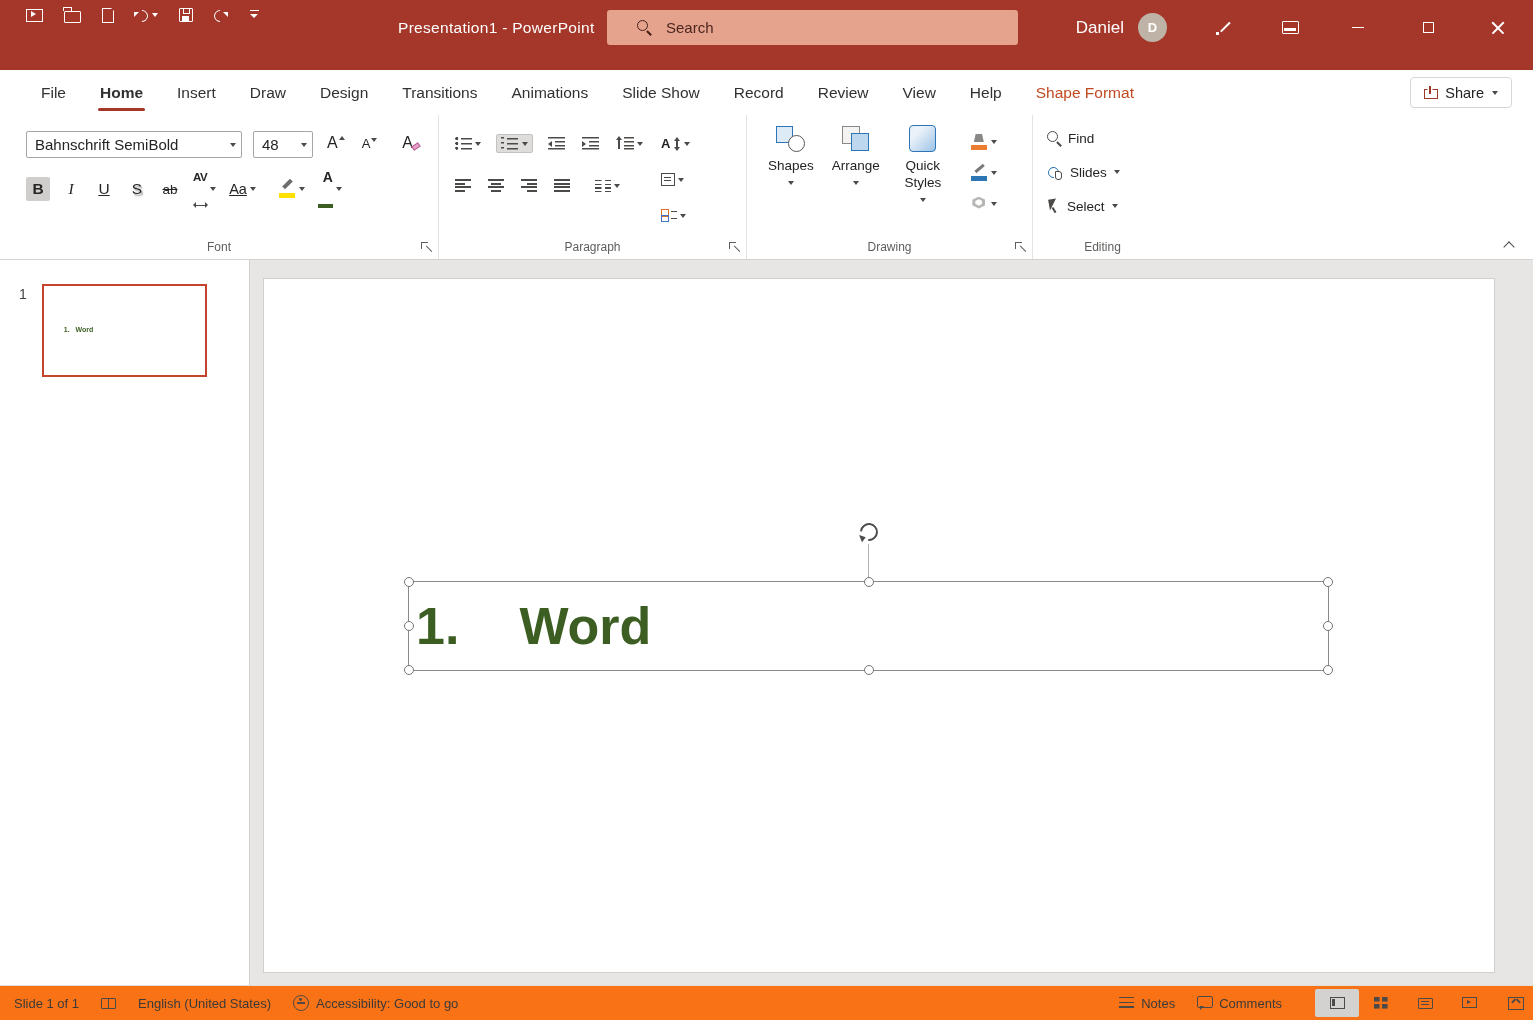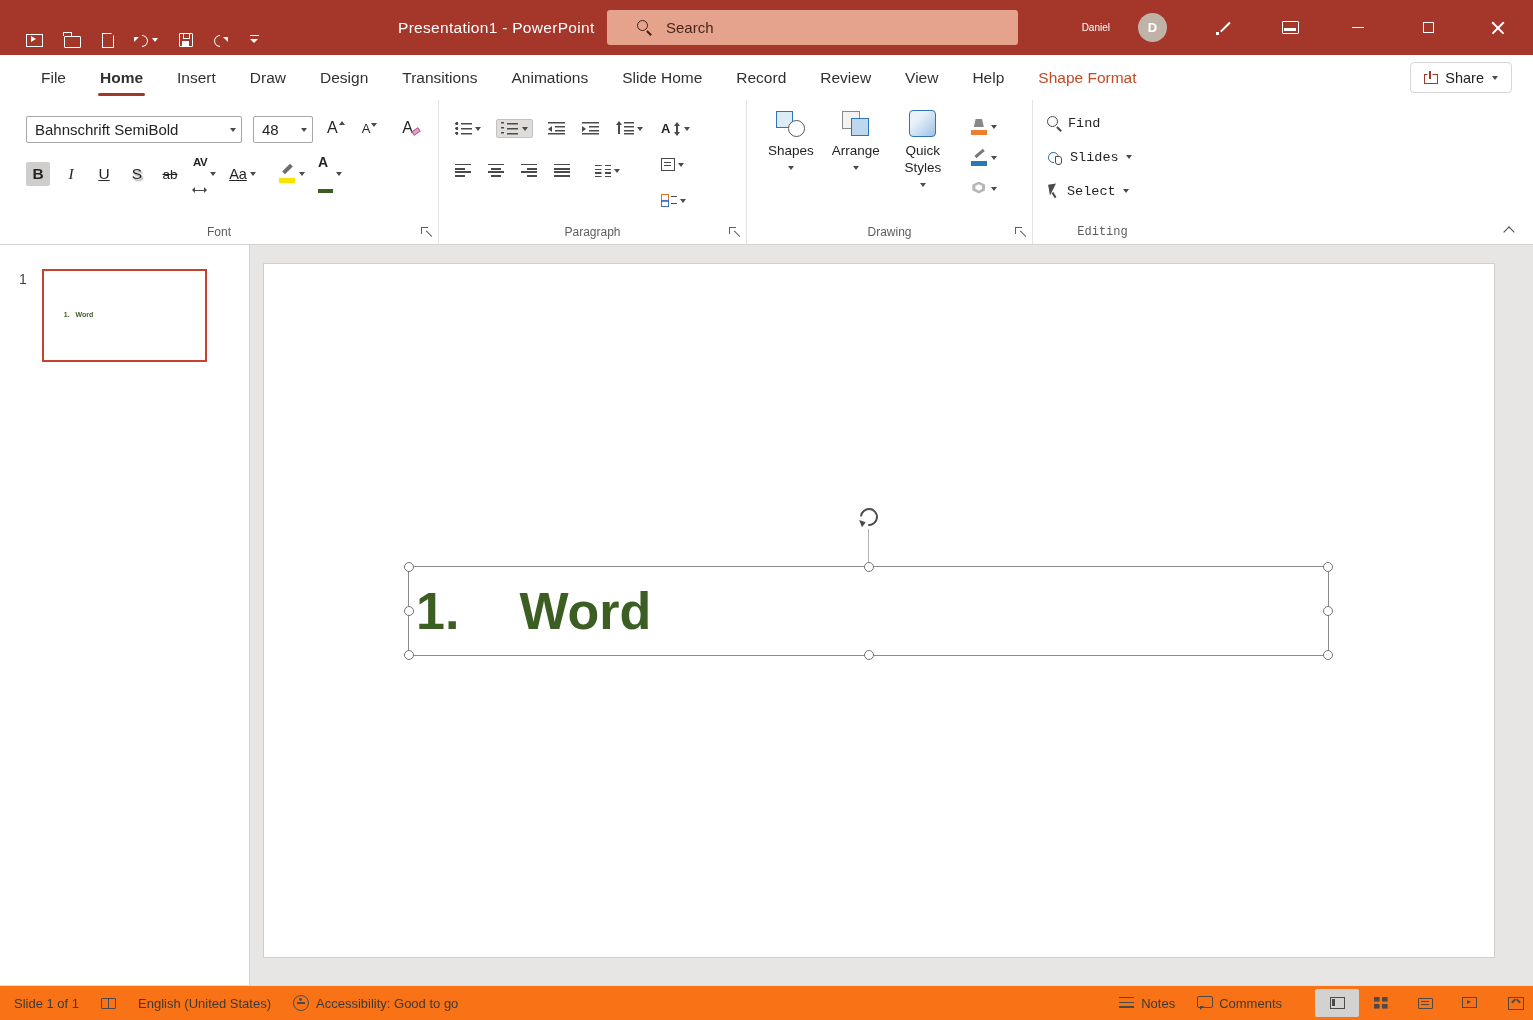--- a/index.html
+++ b/index.html
@@ -1,71 +1,71 @@
 <!DOCTYPE html>
 <html style="--titlebar-red: #A4372A; --contextual-tab-orange: #C24A22; --text-green: #3C5E22; --highlight-yellow: #FFE100; --fill-orange: #ED7D31; --outline-blue: #2E75B6; --thumbnail-selected-border: #C4432C;"><head>
 <meta charset="utf-8">
 <style>
   *{box-sizing:border-box;margin:0;padding:0;}
   html,body{width:1533px;height:1020px;overflow:hidden;}
   body{font-family:"Liberation Sans",sans-serif;color:#252423;background:#E8E6E4;font-size:14px;}
   .app{width:1533px;height:1020px;display:flex;flex-direction:column;}
 
   
-  .titlebar{height:55px;background:var(--titlebar-red,#A4372A);position:relative;display:flex;align-items:flex-end;color:#fff;flex:none;}
+  .titlebar{height:70px;background:var(--titlebar-red,#A4372A);position:relative;display:flex;align-items:flex-start;color:#fff;flex:none;}
   .qat{display:flex;align-items:center;gap:21px;margin-left:26px;}
   .qbtn{display:flex;align-items:center;gap:4px;height:30px;}
   .tb-title{position:absolute;left:398px;top:0;height:55px;display:flex;align-items:center;font-size:15.5px;letter-spacing:.3px;}
   .tb-search{position:absolute;left:607px;top:10px;width:411px;height:35px;background:#E5A28C;border-radius:3px;display:flex;align-items:center;padding-left:30px;gap:13px;color:#42201A;}
   .tb-search input{border:none;outline:none;background:transparent;font:15px "Liberation Sans",sans-serif;color:#0f172a;flex:1;}
   .tb-search input::placeholder{color:#42201A;opacity:.95;}
   .tb-right{position:absolute;right:0;top:0;height:55px;display:flex;align-items:center;}
-  .tb-user{font-size:10px;margin-right:28px;}
+  .tb-user{font-size:17px;margin-right:14px;}
   .tb-avatar{width:29px;height:29px;border-radius:50%;background:#BFB3A8;display:flex;align-items:center;justify-content:center;font-size:13px;font-weight:700;margin-right:24px;}
   .tb-ibtn{width:66px;height:55px;display:flex;align-items:center;justify-content:center;}
   .winbtn{width:70px;height:55px;display:flex;align-items:center;justify-content:center;}
 
   
   .tabsrow{height:45px;background:#fff;display:flex;align-items:center;position:relative;padding-left:24px;flex:none;}
   .tab{padding:0 17px;height:45px;display:flex;align-items:center;font-size:15.5px;color:#323130;position:relative;cursor:default;}
   .tab.active{font-weight:700;}
   .tab.active::after{content:"";position:absolute;left:15px;right:15px;bottom:4px;height:3.5px;background:var(--titlebar-red,#A4372A);border-radius:2px;}
   .tab.contextual{color:var(--contextual-tab-orange,#C24A22);}
   .share-btn{position:absolute;right:21px;top:7px;height:31px;display:flex;align-items:center;gap:8px;padding:0 13px;border:1px solid #D8D6D4;border-radius:4px;font-size:14.5px;color:#252423;background:#fff;}
 
   
   .ribbon{height:145px;background:#fff;display:flex;position:relative;border-bottom:1px solid #D4D2D0;flex:none;}
   .rgroup{position:relative;height:100%;flex:none;}
   .rgroup+.rgroup{border-left:1px solid #E5E3E1;}
   .glabel{position:absolute;bottom:5px;left:0;right:0;text-align:center;font-size:12px;color:#605E5C;}
   .launcher{position:absolute;bottom:6px;right:6px;width:12px;height:12px;}
   .launcher::before{content:"";position:absolute;left:1px;top:1px;width:6px;height:6px;border-left:1.3px solid #605E5C;border-top:1.3px solid #605E5C;}
   .launcher::after{content:"";position:absolute;right:0;bottom:3.5px;width:7.5px;height:1.3px;background:#605E5C;transform:rotate(45deg);}
-  .w-clip{width:152px;}.w-slides{width:116px;}.w-font{width:438px;}.w-para{width:308px;}.w-draw{width:286px;}.w-edit{width:140px;font-family:Liberation Mono, monospace;}
+  .w-clip{width:152px;}.w-slides{width:116px;}.w-font{width:438px;}.w-para{width:308px;}.w-draw{width:286px;}.w-edit{width:140px;}
   .bigbtn{display:flex;flex-direction:column;align-items:center;gap:6px;padding:8px 7px 0;border-radius:2px;}
   .blabel{font-size:13.5px;color:#252423;display:flex;align-items:center;gap:4px;text-align:center;line-height:1.25;}
   .smbtn{display:flex;align-items:center;gap:3px;height:21px;padding:0 2px;}
   .g-clip{display:flex;padding:4px 2px 0 12px;gap:10px;}
   .clip-col{display:flex;flex-direction:column;gap:13px;padding-top:12px;}
   .g-slides{display:flex;padding:4px 2px 0 8px;gap:6px;}
   .slides-col{display:flex;flex-direction:column;gap:13px;padding-top:12px;}
   .g-font{display:flex;flex-direction:column;padding:16px 8px 0 26px;gap:19px;}
   .f-row{display:flex;align-items:center;gap:11px;}
   .combo{height:27px;background:#fff;border:1px solid #A8A6A4;border-radius:2px;display:flex;align-items:center;}
   .combo input{border:none;outline:none;background:transparent;font:15px "Liberation Sans",sans-serif;color:#252423;padding:0 2px 0 8px;flex:1;min-width:0;}
   .cchev{width:17px;height:100%;display:flex;align-items:center;justify-content:center;}
   .fbtn{display:flex;align-items:flex-start;height:24px;padding:2px 3px;}
   .tgl{min-width:24px;height:24px;display:flex;align-items:center;justify-content:center;font-size:15.5px;border-radius:2px;padding:0 3px;color:#252423;}
   .tgl.pressed{background:#D0CECC;}
   .b-b{font-weight:700;}
   .b-i{font-family:"Liberation Serif",serif;font-style:italic;}
   .b-u{text-decoration:underline;}
   .b-s{text-shadow:1.5px 1.5px 1.5px #9a9a9a;}
   .b-ab{font-size:13.5px;text-decoration:line-through;}
-  .colstack{display:flex;flex-direction:column;align-items:flex-start;gap:20px;}
+  .colstack{display:flex;flex-direction:column;align-items:flex-end;gap:20px;}
   .g-para{display:flex;padding:18px 4px 0 14px;gap:14px;}
   .para-main{display:flex;flex-direction:column;gap:21px;}
   .p-row{display:flex;align-items:center;gap:13px;}
   .para-side{display:flex;flex-direction:column;gap:15px;padding-top:0;}
   .tglbox{display:flex;align-items:center;gap:4px;background:#DFDDDB;border:1px solid #C4C2C0;border-radius:2px;padding:2px 4px;}
   .g-draw{display:flex;padding:2px 0 0 14px;gap:4px;}
   .draw-side{display:flex;flex-direction:column;gap:10px;padding:14px 0 0 10px;}
   .g-edit{display:flex;flex-direction:column;gap:12px;padding:12px 0 0 14px;}
   .ebtn{display:flex;align-items:center;gap:7px;font-size:13.5px;color:#252423;height:22px;}
   .collapse-btn{position:absolute;right:12px;bottom:4px;width:24px;height:20px;display:flex;align-items:center;justify-content:center;}
@@ -307,21 +307,21 @@
   </div>
 
   <div class="tabsrow">
     <div class="tab">File</div>
     <div class="tab active">Home</div>
     <div class="tab">Insert</div>
     <div class="tab">Draw</div>
     <div class="tab">Design</div>
     <div class="tab">Transitions</div>
     <div class="tab">Animations</div>
-    <div class="tab">Slide Home</div>
+    <div class="tab">Slide Show</div>
     <div class="tab">Record</div>
     <div class="tab">Review</div>
     <div class="tab">View</div>
     <div class="tab">Help</div>
     <div class="tab contextual">Shape Format</div>
     <div class="share-btn">
       <span class="ic i-share"></span>
       <span>Share</span>
       <span class="chev"></span>
     </div>

